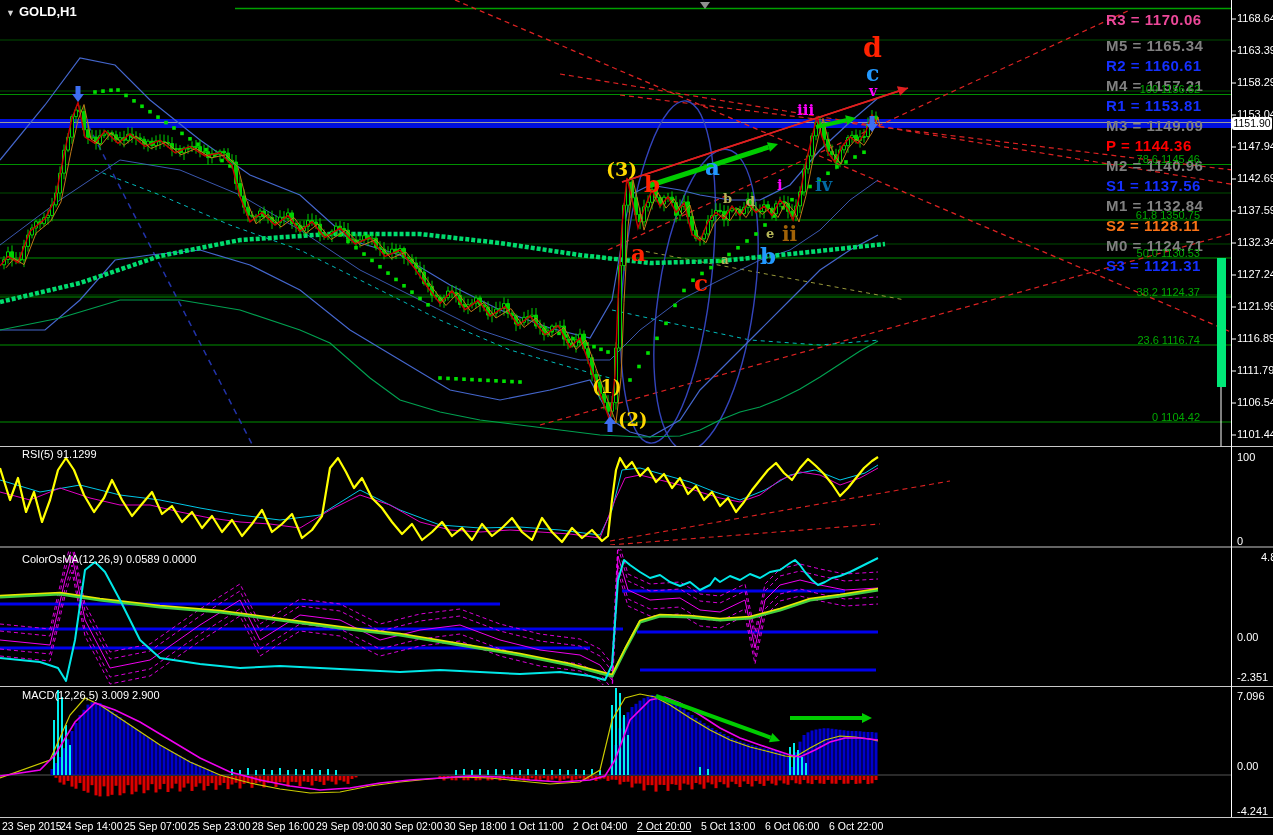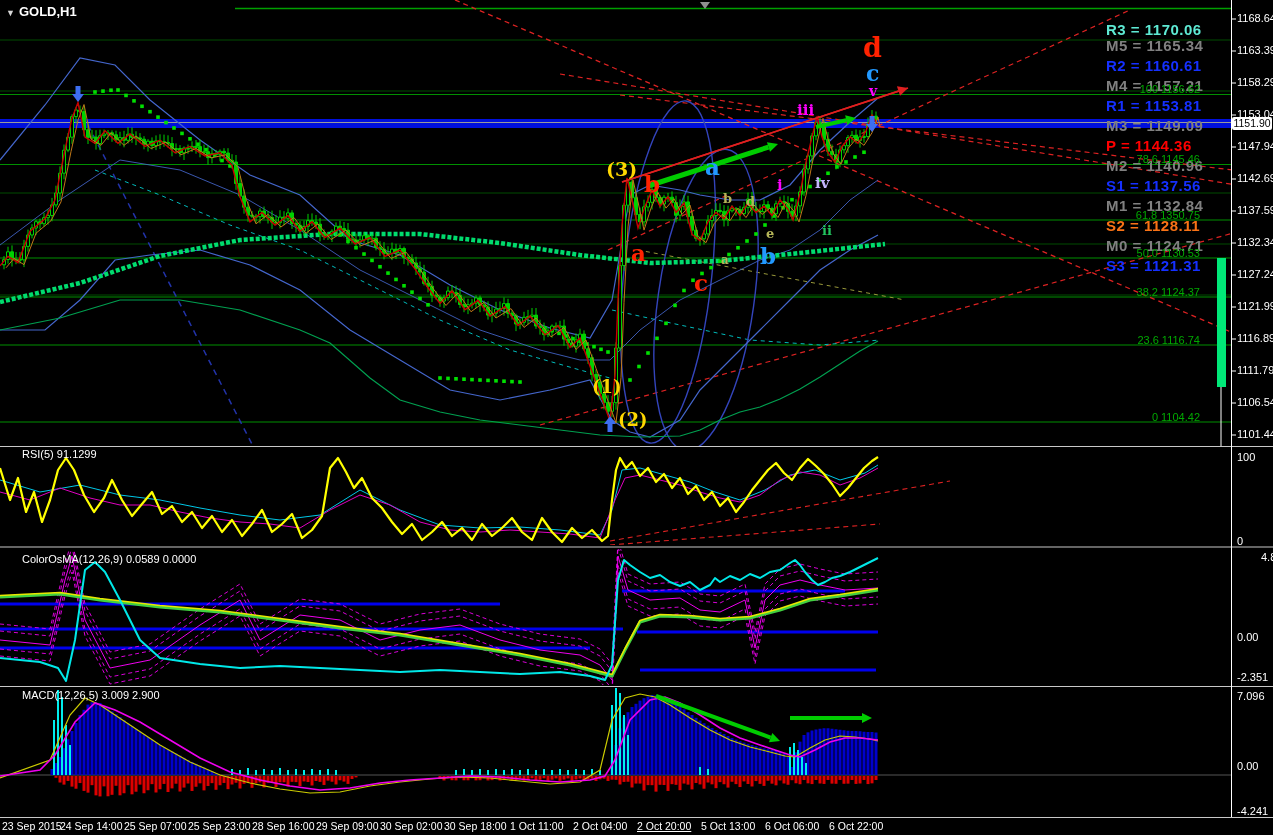--- a/index.html
+++ b/index.html
@@ -564,21 +564,21 @@
       <line x1="1232" y1="435" x2="1236" y2="435" stroke="#fff" stroke-width="1"></line>
     </svg>
 
   <div class="lbl" id="window-title"><span class="tri">▼</span><span>GOLD,H1</span></div>
 
   <div class="lbl ind-label" style="left:8px;top:449px;">RSI(5) 91.1299</div>
   <div class="lbl ind-label" style="left:8px;top:554px;">ColorOsMA(12,26,9) 0.0589 0.0000</div>
   <div class="lbl ind-label" style="left:8px;top:690px;">MACD(12,26,5) 3.009 2.900</div>
 
   <div id="pivot-labels">
-      <div class="lbl pivot" style="top: 22px; color: #5eead4; text-align: center;">R3 = 1170.06</div>
+      <div class="lbl pivot" style="top: 12px; color: #ec4899; text-align: center;">R3 = 1170.06</div>
       <div class="lbl pivot" style="top: 38px; color: rgb(128, 128, 128);">M5 = 1165.34</div>
       <div class="lbl pivot" style="top: 58px; color: rgb(21, 48, 255);">R2 = 1160.61</div>
       <div class="lbl pivot" style="top: 78px; color: rgb(128, 128, 128);">M4 = 1157.21</div>
       <div class="lbl pivot" style="top: 98px; color: rgb(21, 48, 255);">R1 = 1153.81</div>
       <div class="lbl pivot" style="top: 118px; color: rgb(128, 128, 128);">M3 = 1149.09</div>
       <div class="lbl pivot" style="top: 138px; color: rgb(255, 0, 0);">P  = 1144.36</div>
       <div class="lbl pivot" style="top: 158px; color: rgb(128, 128, 128);">M2 = 1140.96</div>
       <div class="lbl pivot" style="top: 178px; color: rgb(21, 48, 255);">S1 = 1137.56</div>
       <div class="lbl pivot" style="top: 198px; color: rgb(128, 128, 128);">M1 = 1132.84</div>
       <div class="lbl pivot" style="top: 218px; color: #f97316;">S2 = 1128.11</div>
@@ -593,22 +593,22 @@
       <div class="lbl fib" style="top: 287px;">38.2 1124.37</div>
       <div class="lbl fib" style="top: 335px;">23.6 1116.74</div>
       <div class="lbl fib" style="top: 412px;">0 1104.42</div>
     </div>
   <div id="wave-labels">
       <div class="lbl wave" style="left: 863px; top: 34px; color: rgb(255, 34, 0); font-size: 27px;">d</div>
       <div class="lbl wave" style="left: 866px; top: 62px; color: rgb(34, 153, 255); font-size: 22px;">c</div>
       <div class="lbl wave" style="left: 869px; top: 84px; color: rgb(255, 0, 255); font-size: 14px;">v</div>
       <div class="lbl wave" style="left: 797px; top: 103px; color: rgb(255, 0, 255); font-size: 15px;">iii</div>
       <div class="lbl wave" style="left: 777px; top: 178px; color: rgb(255, 0, 255); font-size: 15px;">i</div>
-      <div class="lbl wave" style="left: 815px; top: 176px; color: #c4b5fd; font-size: 15px;">iv</div>
-      <div class="lbl wave" style="left: 822px; top: 224px; color: #22c55e; font-size: 13px;">ii</div>
+      <div class="lbl wave" style="left: 815px; top: 176px; color: #0369a1; font-size: 18px;">iv</div>
+      <div class="lbl wave" style="left: 782px; top: 224px; color: #a16207; font-size: 20px;">ii</div>
       <div class="lbl wave" style="left: 606px; top: 160px; color: rgb(255, 215, 0); font-size: 19px;">(3)</div>
       <div class="lbl wave" style="left: 644px; top: 172px; color: rgb(255, 34, 0); font-size: 23px;">b</div>
       <div class="lbl wave" style="left: 705px; top: 155px; color: rgb(34, 153, 255); font-size: 23px;">a</div>
       <div class="lbl wave" style="left: 631px; top: 241px; color: rgb(255, 34, 0); font-size: 23px;">a</div>
       <div class="lbl wave" style="left: 760px; top: 244px; color: rgb(34, 153, 255); font-size: 23px;">b</div>
       <div class="lbl wave" style="left: 694px; top: 271px; color: rgb(255, 34, 0); font-size: 23px;">c</div>
       <div class="lbl wave" style="left: 723px; top: 192px; color: rgb(181, 181, 88); font-size: 13px;">b</div>
       <div class="lbl wave" style="left: 746px; top: 195px; color: rgb(181, 181, 88); font-size: 13px;">d</div>
       <div class="lbl wave" style="left: 766px; top: 227px; color: rgb(181, 181, 88); font-size: 13px;">e</div>
       <div class="lbl wave" style="left: 721px; top: 254px; color: rgb(181, 181, 88); font-size: 12px;">a</div>

